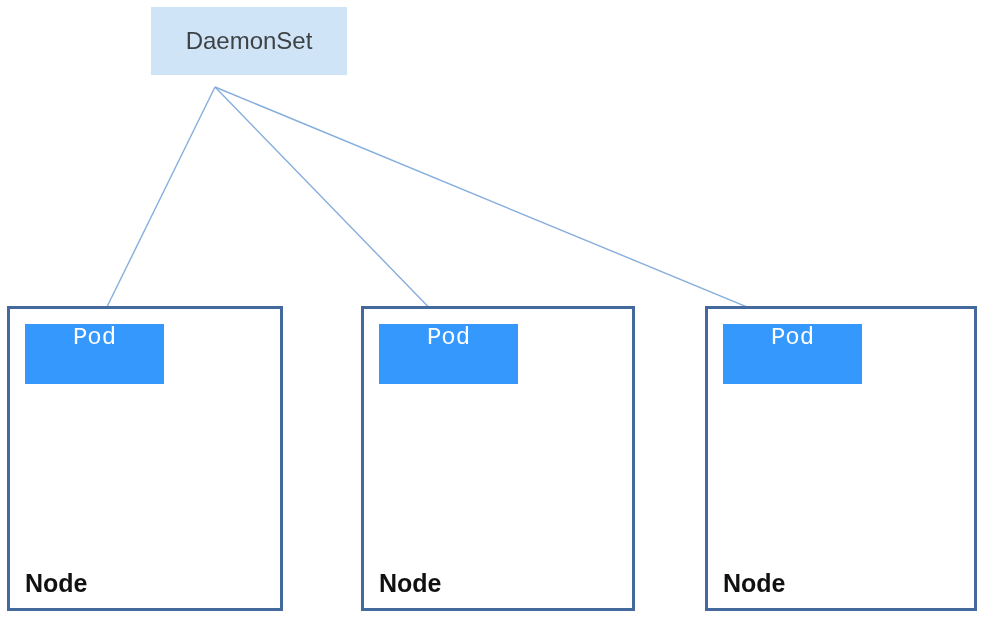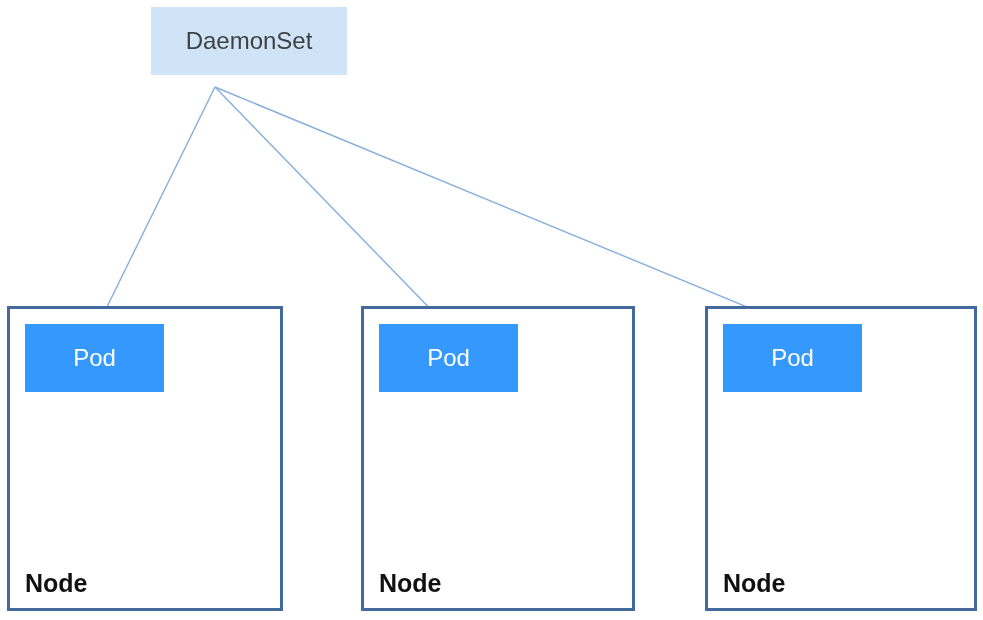--- a/index.html
+++ b/index.html
@@ -60,25 +60,26 @@
     bottom: 10px;
     color: var(--node-text, #111111);
     font-size: 25px;
     font-weight: bold;
   }
   .pod-box {
     position: absolute;
     left: 15px;
     top: 15px;
     width: 139px;
-    height: 68px;
+    height: 60px;
     background: var(--pod-fill, #3598fd);
     display: flex;
-    align-items: center;
+    align-items: flex-start;
     justify-content: center;
+    font-family: Liberation Mono, monospace;
   }
   .pod-box .label {
     color: var(--pod-text, #ffffff);
     font-size: 24px;
   }
   .node-1 { left: 7px;   width: 276px; }
   .node-2 { left: 361px; width: 274px; }
   .node-3 { left: 705px; width: 272px; }
 </style>
 </head>

